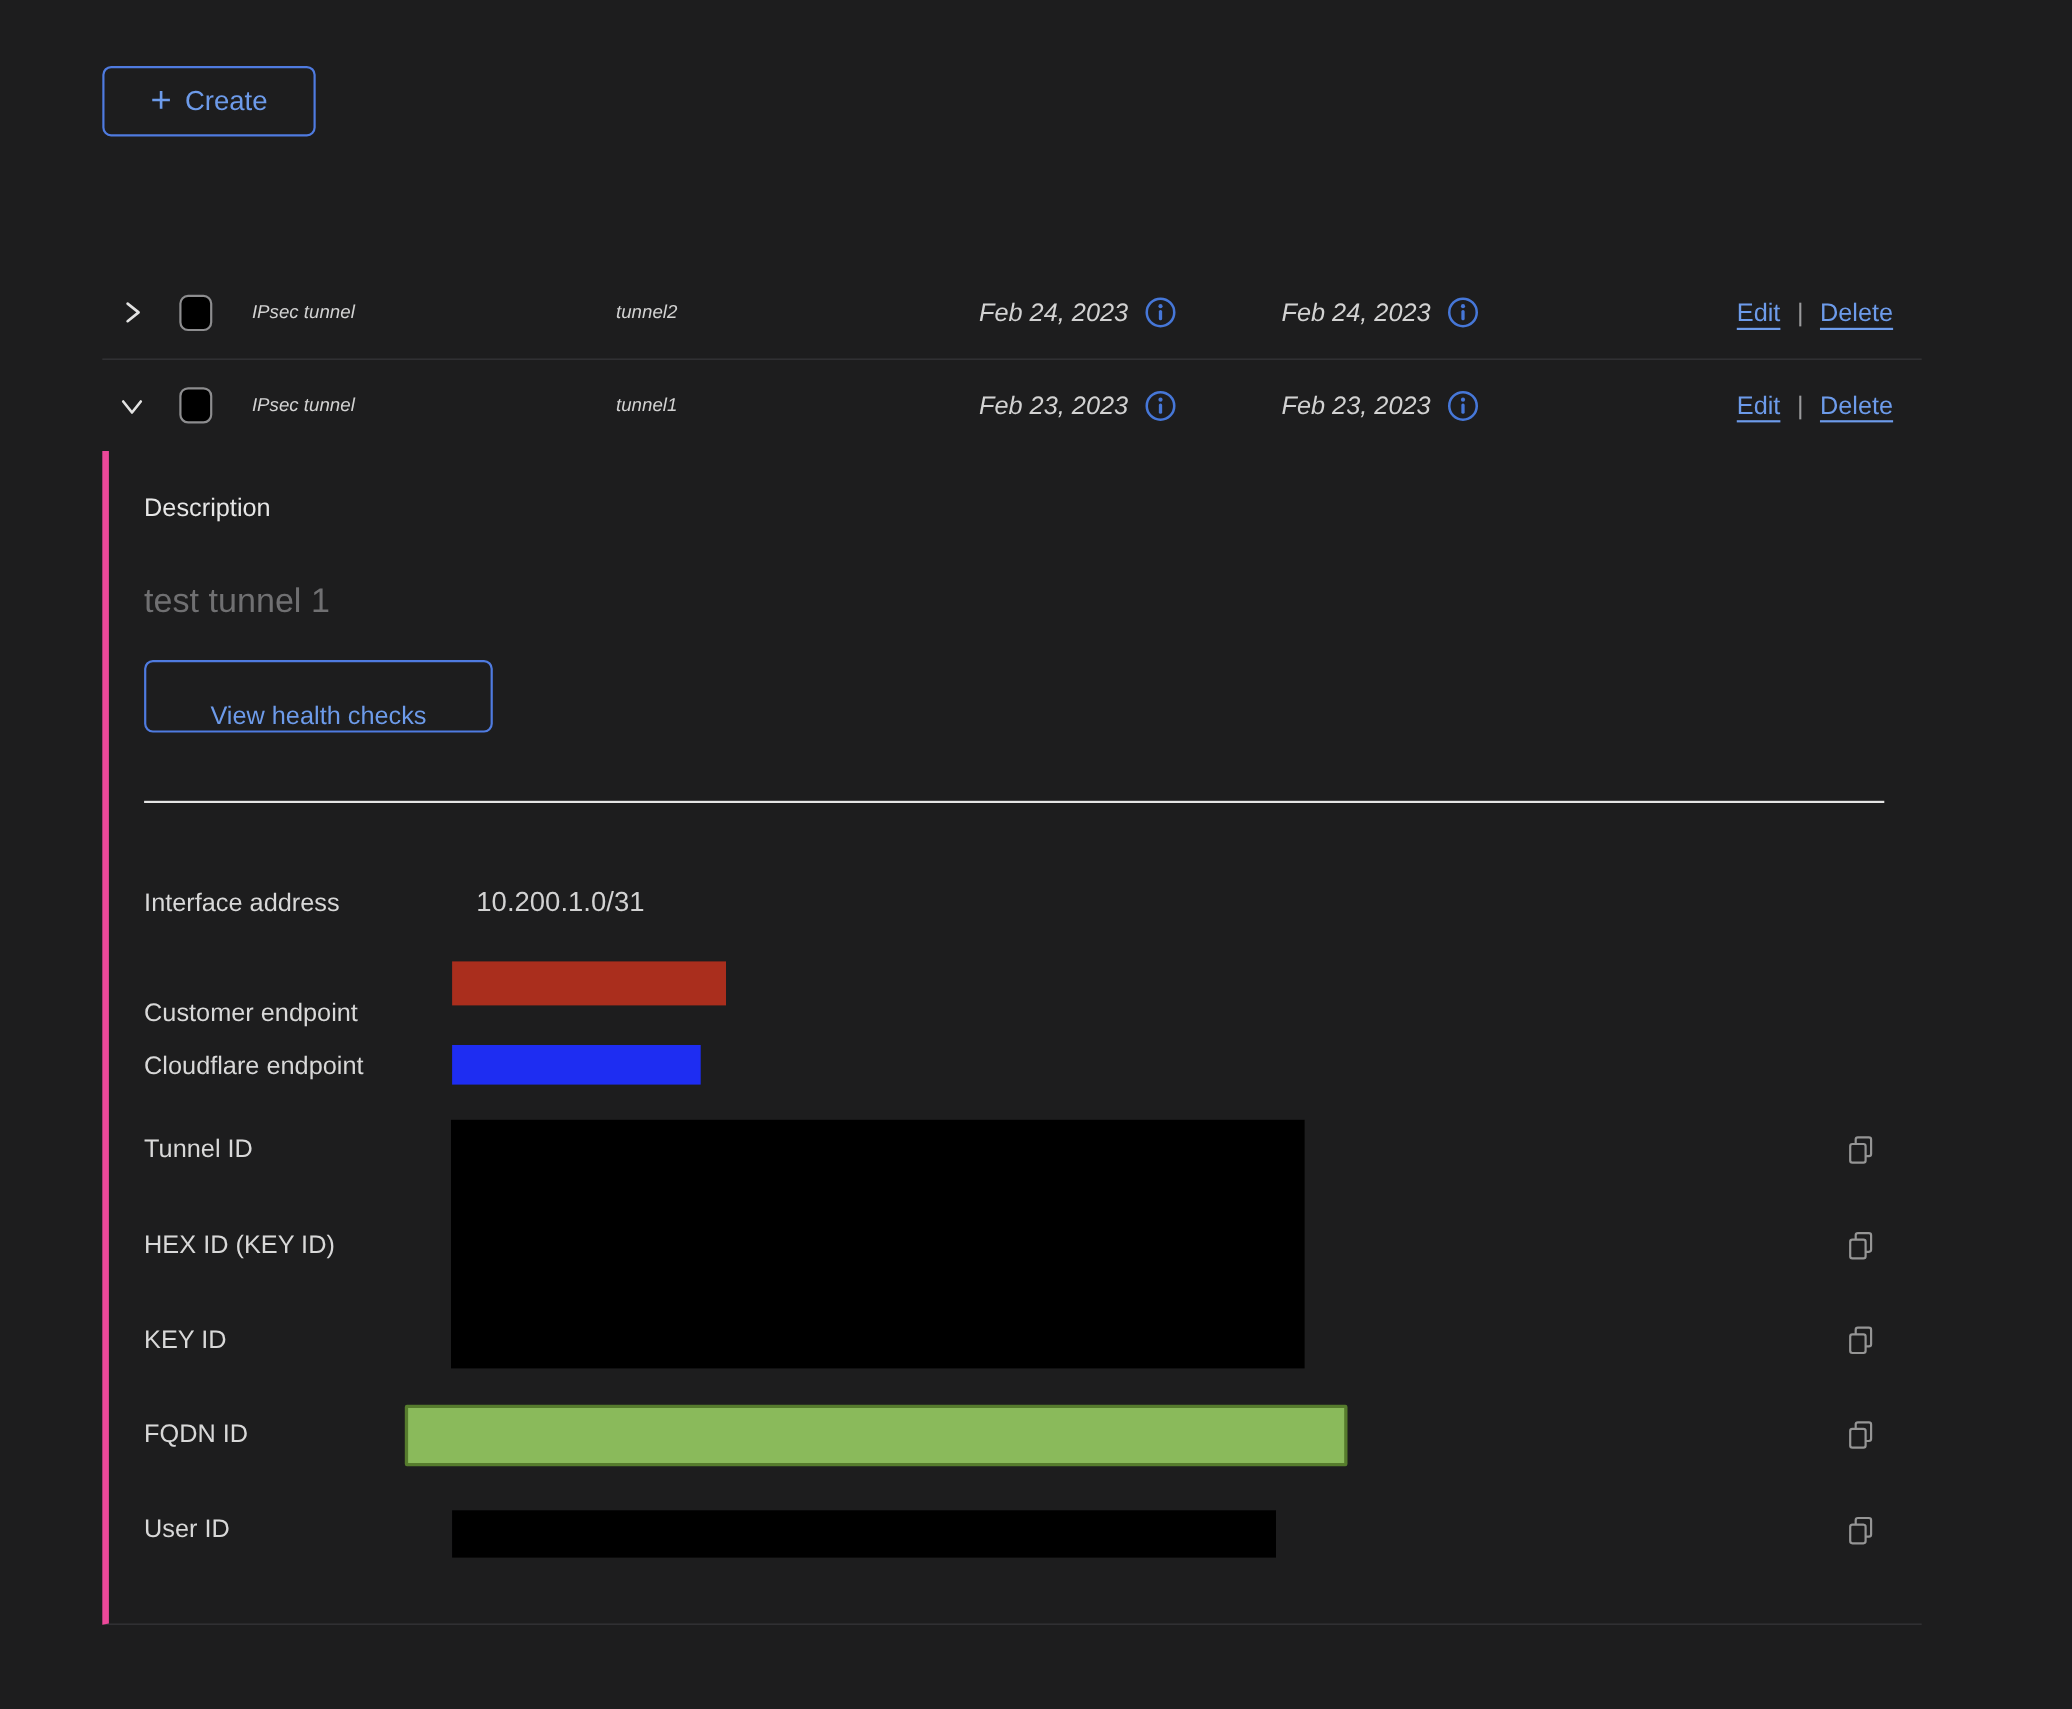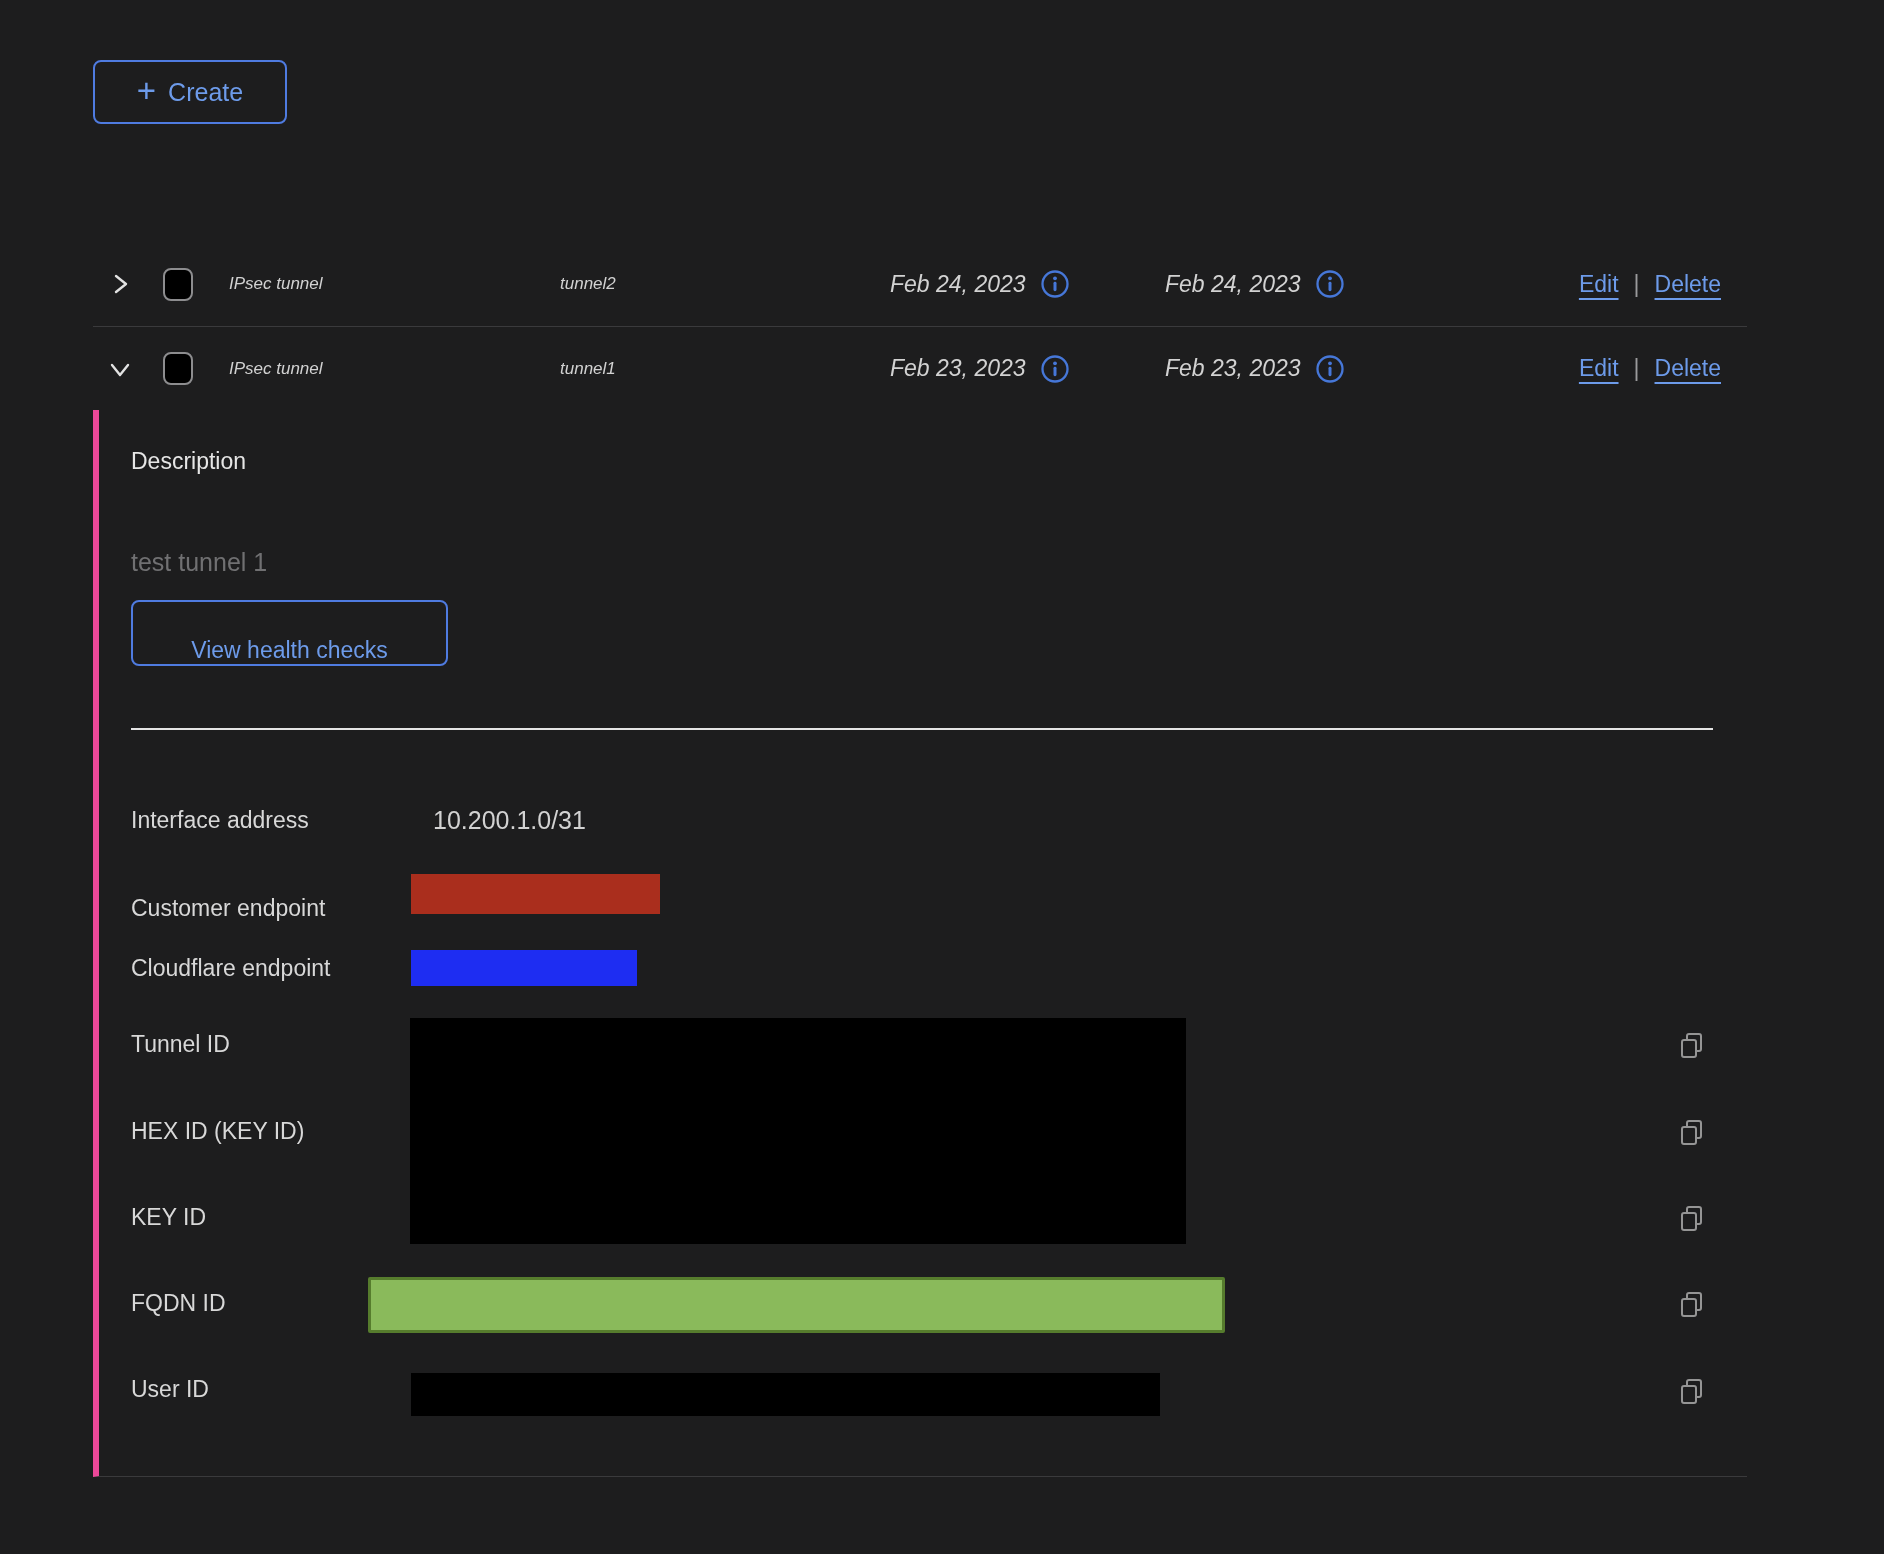--- a/index.html
+++ b/index.html
@@ -28,21 +28,21 @@
   .date-cell { display:flex; align-items:center; gap:14px; padding-left:24px; font-size:23px; color:#d2d2d2;font-style:italic; }
   .actions-cell { display:flex; align-items:center; justify-content:flex-end; padding-right:26px; font-size:23px; }
   .link { color:#6d9bea; text-decoration:underline; text-underline-offset:6px; text-decoration-thickness:1.5px; cursor:pointer; }
   .pipe { color:#9a9a9c; margin:0 15px; text-decoration:none; }
 
   
   .panel { position:absolute; left:93px; top:410px; width:1654px; height:1067px;
     border-left:6px solid #ec4899; border-bottom:1px solid #3a3a3c; }
   .panel .abs { position:absolute; }
   .desc-label { left:32px; top:37px; font-size:23px; color:#e6e6e6; line-height:28px; }
-  .desc-value { left:32px; top:122px; font-size:25px; color:#707072; line-height:28px;margin-top:16px; }
+  .desc-value { left:32px; top:122px; font-size:31px; color:#707072; line-height:28px; }
   .health-btn { left:32px; top:190px; width:317px; height:66px; border:2px solid #4f7be0;
     border-radius:8px; background:transparent; color:#6d9bea; font-size:23px; cursor:pointer;
     display:flex; align-items:flex-end; justify-content:center; font-family:inherit; }
   .panel-divider { left:32px; top:318px; width:1582px; height:2px; background:#e4e4e4; }
   .f-label { left:32px; font-size:23px; color:#d8d8d8; line-height:28px; white-space:nowrap; }
   .f-value { left:334px; font-size:25px; color:#d2d2d2; line-height:28px; }
   .block { position:absolute; }
   .block-red   { left:312px; top:464px; width:249px; height:40px; background:#aa2e1d; }
   .block-blue  { left:312px; top:540px; width:226px; height:36px; background:#1e2df2; }
   .block-black-group { left:311px; top:608px; width:776px; height:226px; background:#000; }
@@ -134,21 +134,21 @@
     <div class="abs desc-label">Description</div>
     <div class="abs desc-value">test tunnel 1</div>
 
     <button class="abs health-btn">
       <span>View health checks</span>
     </button>
 
     <div class="abs panel-divider"></div>
 
     <div class="abs f-label" style="top:396px">Interface address</div>
-    <div class="abs f-label" style="top:484px">Customer endpoint</div>
+    <div class="abs f-label" style="top:496px">Customer endpoint</div>
     <div class="abs f-label" style="top:544px">Cloudflare endpoint</div>
     <div class="abs f-label" style="top:620px">Tunnel ID</div>
     <div class="abs f-label" style="top:707px">HEX ID (KEY ID)</div>
     <div class="abs f-label" style="top:793px">KEY ID</div>
     <div class="abs f-label" style="top:879px">FQDN ID</div>
     <div class="abs f-label" style="top:965px">User ID</div>
 
     <div class="abs f-value" style="top:396px">10.200.1.0/31</div>
     <div class="block block-red"></div>
     <div class="block block-blue"></div>

